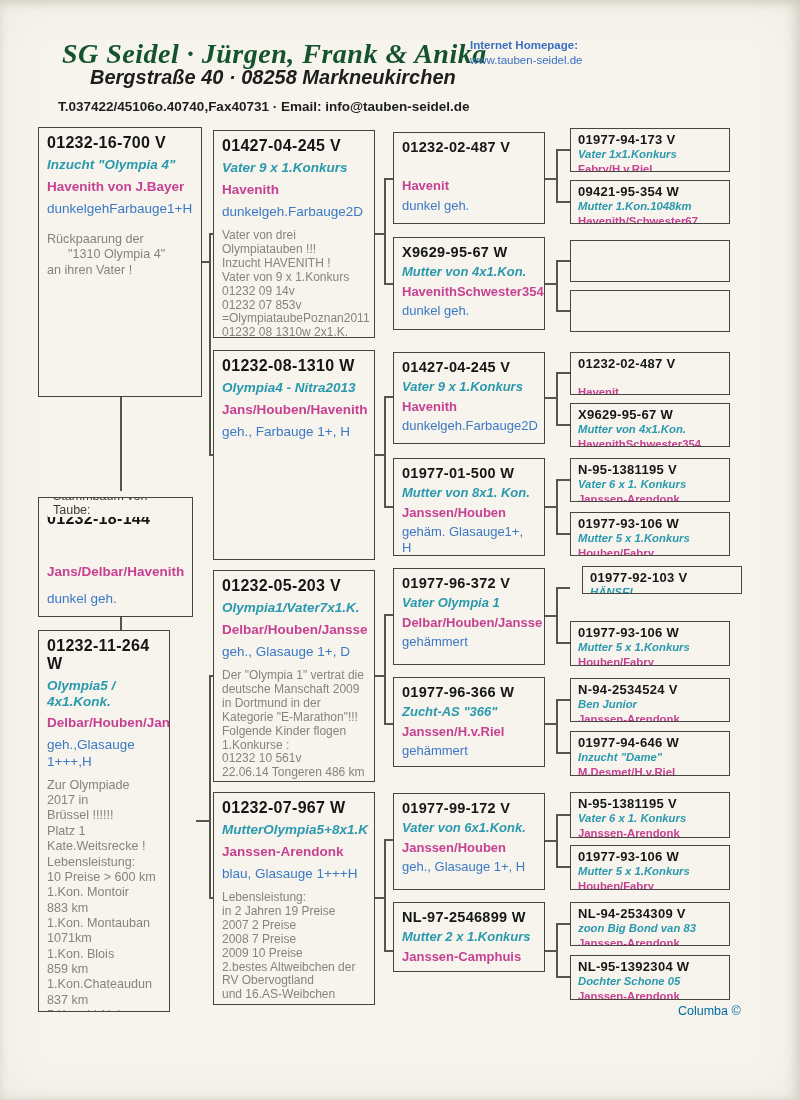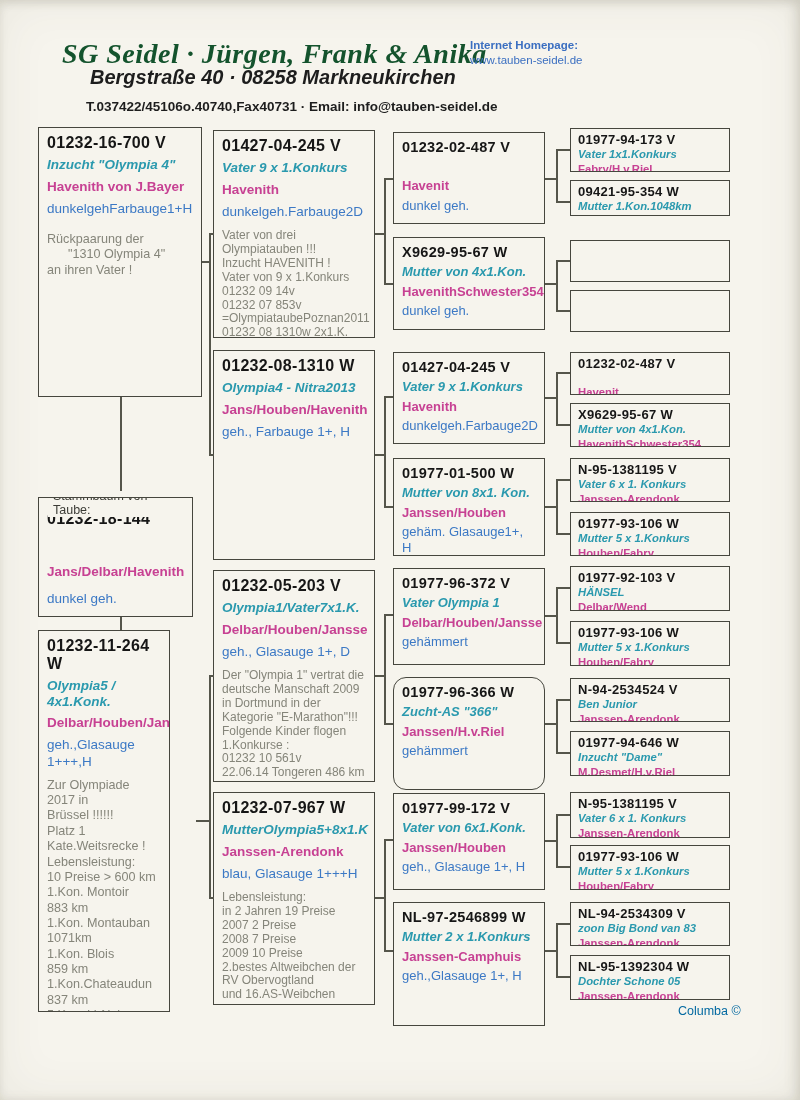--- a/index.html
+++ b/index.html
@@ -10,21 +10,21 @@
     overflow:hidden;
   }
   body::after{content:"";position:absolute;inset:0;pointer-events:none;
     box-shadow:inset 0 0 50px rgba(90,85,60,.07), inset -6px 0 12px rgba(90,85,60,.12), inset 0 4px 8px rgba(90,85,60,.10);}
   
   .hdr-title{position:absolute;left:62px;top:38px;font-family:"Liberation Serif",serif;
     font-style:italic;font-weight:bold;font-size:28px;color:#14532d;letter-spacing:.5px;text-align:center;}
   .hdr-home{position:absolute;left:470px;top:38px;font-size:11.5px;color:#3b6fc1;line-height:1.3;font-weight:bold;}
   .hdr-home .url{font-weight:normal;}
   .hdr-addr{position:absolute;left:90px;top:66px;font-style:italic;font-weight:bold;font-size:20px;color:#1d1d1d;}
-  .hdr-contact{position:absolute;left:58px;top:99px;font-weight:bold;font-size:13.5px;color:#1d1d1d;margin-left:28px;}
+  .hdr-contact{position:absolute;left:58px;top:99px;font-weight:bold;font-size:13.5px;color:#1d1d1d;}
   
   .box{position:absolute;border:1.5px solid #46463e;background:transparent;
     box-sizing:border-box;padding:6px 8px;overflow:hidden;}
   .c2{left:213px;width:162px;}
   .c3{left:393px;width:152px;}
   .c4{left:570px;width:160px;padding:3px 7px;}
   .ring{font-weight:bold;color:#161616;font-size:16px;letter-spacing:.3px;}
   .t{min-height:17px;margin-top:5px;font-size:13.5px;line-height:1.2;}
   .teal{color:#2a99ae;font-style:italic;font-weight:bold;}
   .magenta{color:#c74193;font-weight:bold;}
@@ -170,45 +170,45 @@
   <div class="t teal">Mutter von 8x1. Kon.</div>
   <div class="t magenta">Janssen/Houben</div>
   <div class="t blue">gehäm. Glasauge1+, H</div>
 </div>
 <div class="box c3" style="top:568px;height:97px;">
   <div class="ring">01977-96-372 V</div>
   <div class="t teal">Vater Olympia 1</div>
   <div class="t magenta">Delbar/Houben/Jansse</div>
   <div class="t blue">gehämmert</div>
 </div>
-<div class="box c3" style="top:677px;height:113px;border-radius:13px;">
+<div class="box c3" style="top:677px;height:90px;">
   <div class="ring">01977-96-366 W</div>
   <div class="t teal">Zucht-AS "366"</div>
   <div class="t magenta">Janssen/H.v.Riel</div>
   <div class="t blue">gehämmert</div>
 </div>
 <div class="box c3" style="top:793px;height:97px;">
   <div class="ring">01977-99-172 V</div>
   <div class="t teal">Vater von 6x1.Konk.</div>
   <div class="t magenta">Janssen/Houben</div>
   <div class="t blue">geh., Glasauge 1+, H</div>
 </div>
-<div class="box c3" style="top:902px;height:124px;">
+<div class="box c3" style="top:902px;height:70px;">
   <div class="ring">NL-97-2546899 W</div>
   <div class="t teal">Mutter 2 x 1.Konkurs</div>
   <div class="t magenta">Janssen-Camphuis</div>
   <div class="t blue">geh.,Glasauge 1+, H</div>
 </div>
 
 <div class="box c4" style="top:128px;height:44px;">
   <div class="ring">01977-94-173 V</div>
   <div class="t teal">Vater 1x1.Konkurs</div>
   <div class="t magenta">Fabry/H.v.Riel</div>
 </div>
-<div class="box c4" style="top:180px;height:36px;">
+<div class="box c4" style="top:180px;height:44px;">
   <div class="ring">09421-95-354 W</div>
   <div class="t teal">Mutter 1.Kon.1048km</div>
   <div class="t magenta">Havenith/Schwester67</div>
 </div>
 <div class="box c4" style="top:240px;height:42px;">
   <div class="ring"></div>
 </div>
 <div class="box c4" style="top:290px;height:42px;">
   <div class="ring"></div>
 </div>
@@ -225,21 +225,21 @@
 <div class="box c4" style="top:458px;height:44px;">
   <div class="ring">N-95-1381195 V</div>
   <div class="t teal">Vater 6 x 1. Konkurs</div>
   <div class="t magenta">Janssen-Arendonk</div>
 </div>
 <div class="box c4" style="top:512px;height:44px;">
   <div class="ring">01977-93-106 W</div>
   <div class="t teal">Mutter 5 x 1.Konkurs</div>
   <div class="t magenta">Houben/Fabry</div>
 </div>
-<div class="box c4" style="top:566px;height:45px;">
+<div class="box c4" style="top:566px;height:28px;margin-left:12px;">
   <div class="ring">01977-92-103 V</div>
   <div class="t teal">HÄNSEL</div>
   <div class="t magenta">Delbar/Wend</div>
 </div>
 <div class="box c4" style="top:621px;height:45px;">
   <div class="ring">01977-93-106 W</div>
   <div class="t teal">Mutter 5 x 1.Konkurs</div>
   <div class="t magenta">Houben/Fabry</div>
 </div>
 <div class="box c4" style="top:678px;height:44px;">

